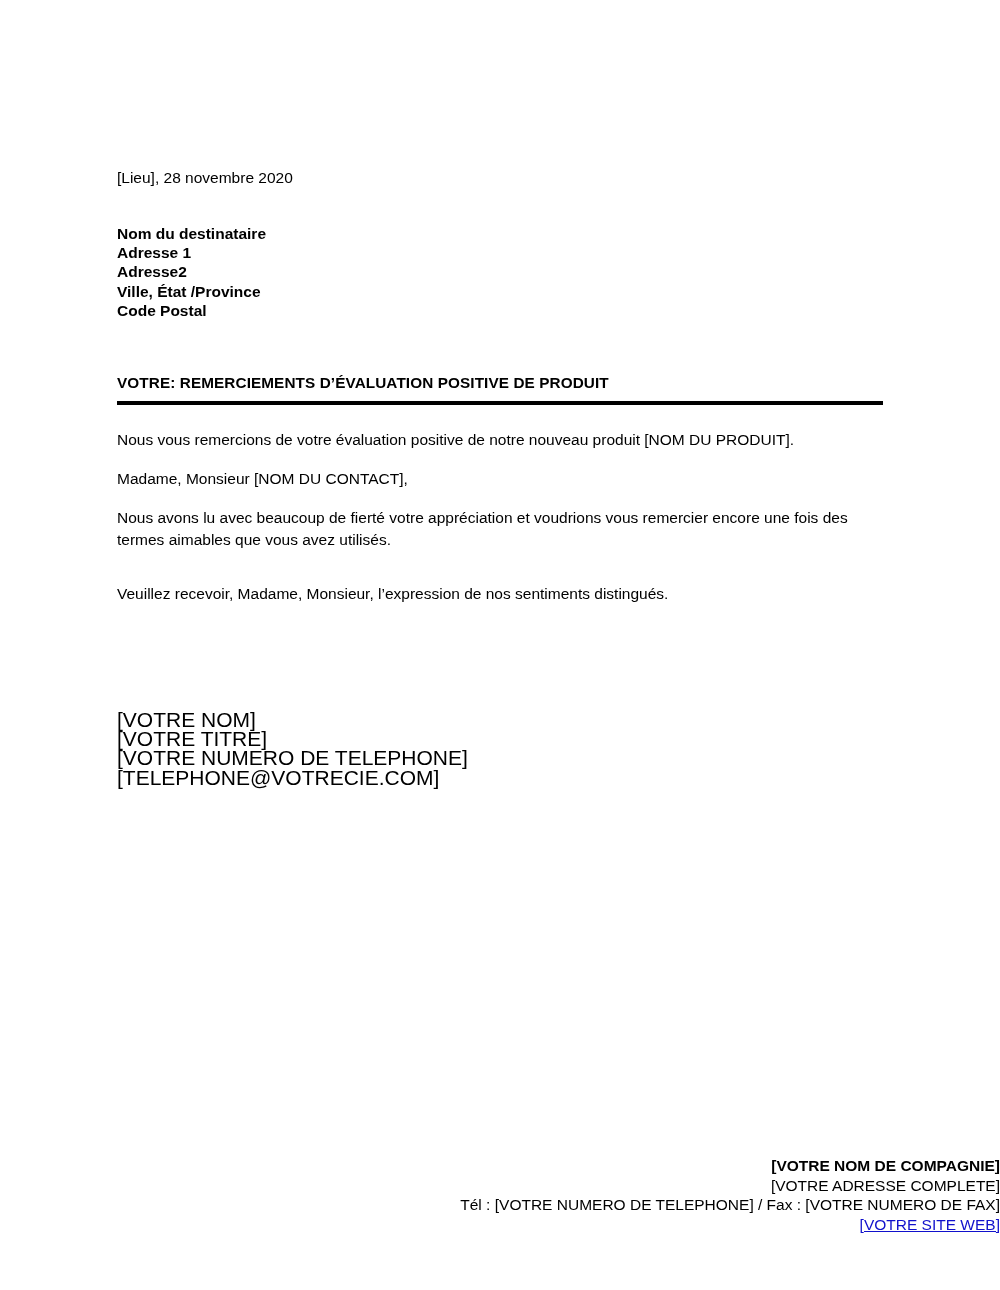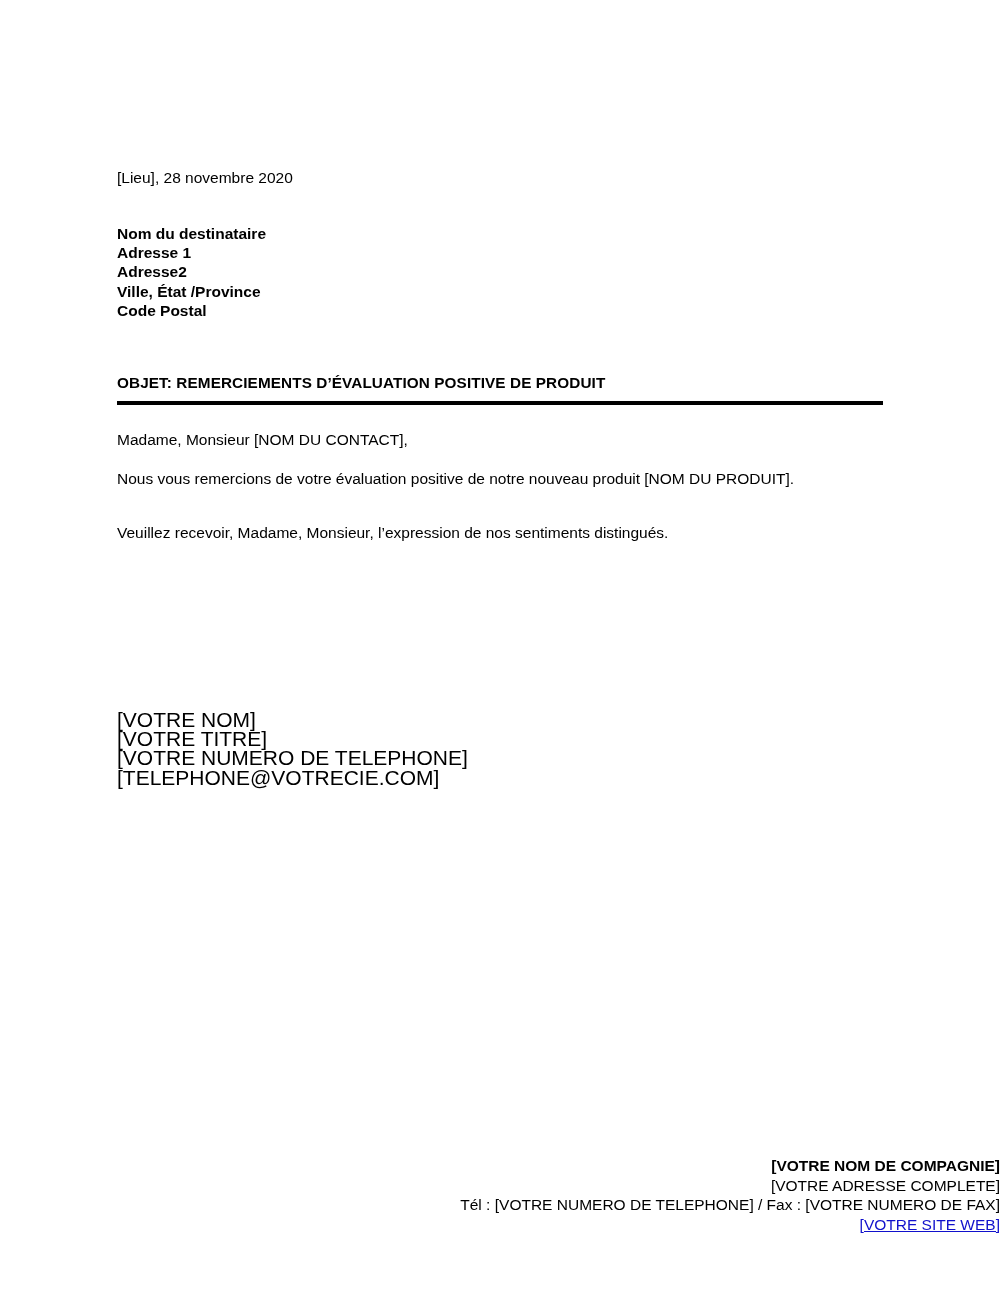--- a/index.html
+++ b/index.html
@@ -120,26 +120,27 @@
     <div class="date-line">[Lieu], 28 novembre 2020</div>
 
     <div class="recipient-block">
       <div>Nom du destinataire</div>
       <div>Adresse 1</div>
       <div>Adresse2</div>
       <div>Ville, État /Province</div>
       <div>Code Postal</div>
     </div>
 
-    <div class="subject">OBJET: REMERCIEMENTS D’ÉVALUATION POSITIVE DE PRODUIT</div>
+    <div class="subject">VOTRE: REMERCIEMENTS D’ÉVALUATION POSITIVE DE PRODUIT</div>
     <div class="rule"></div>
 
     <div class="body-block">
+      <p>Nous vous remercions de votre évaluation positive de notre nouveau produit [NOM DU PRODUIT].</p>
       <p>Madame, Monsieur [NOM DU CONTACT],</p>
-      <p>Nous vous remercions de votre évaluation positive de notre nouveau produit [NOM DU PRODUIT].</p>
+      <p>Nous avons lu avec beaucoup de fierté votre appréciation et voudrions vous remercier encore une fois des termes aimables que vous avez utilisés.</p>
       <p class="spaced">Veuillez recevoir, Madame, Monsieur, l’expression de nos sentiments distingués.</p>
     </div>
 
     <div class="signature-block">
       <div>[VOTRE NOM]</div>
       <div>[VOTRE TITRE]</div>
       <div>[VOTRE NUMERO DE TELEPHONE]</div>
       <div>[TELEPHONE@VOTRECIE.COM]</div>
     </div>
 

